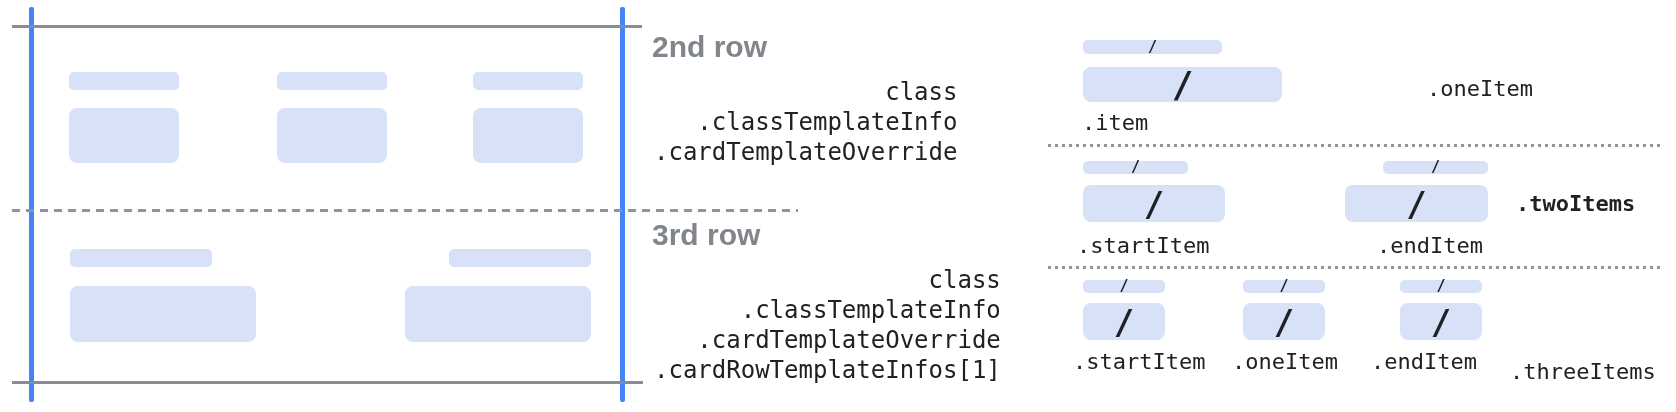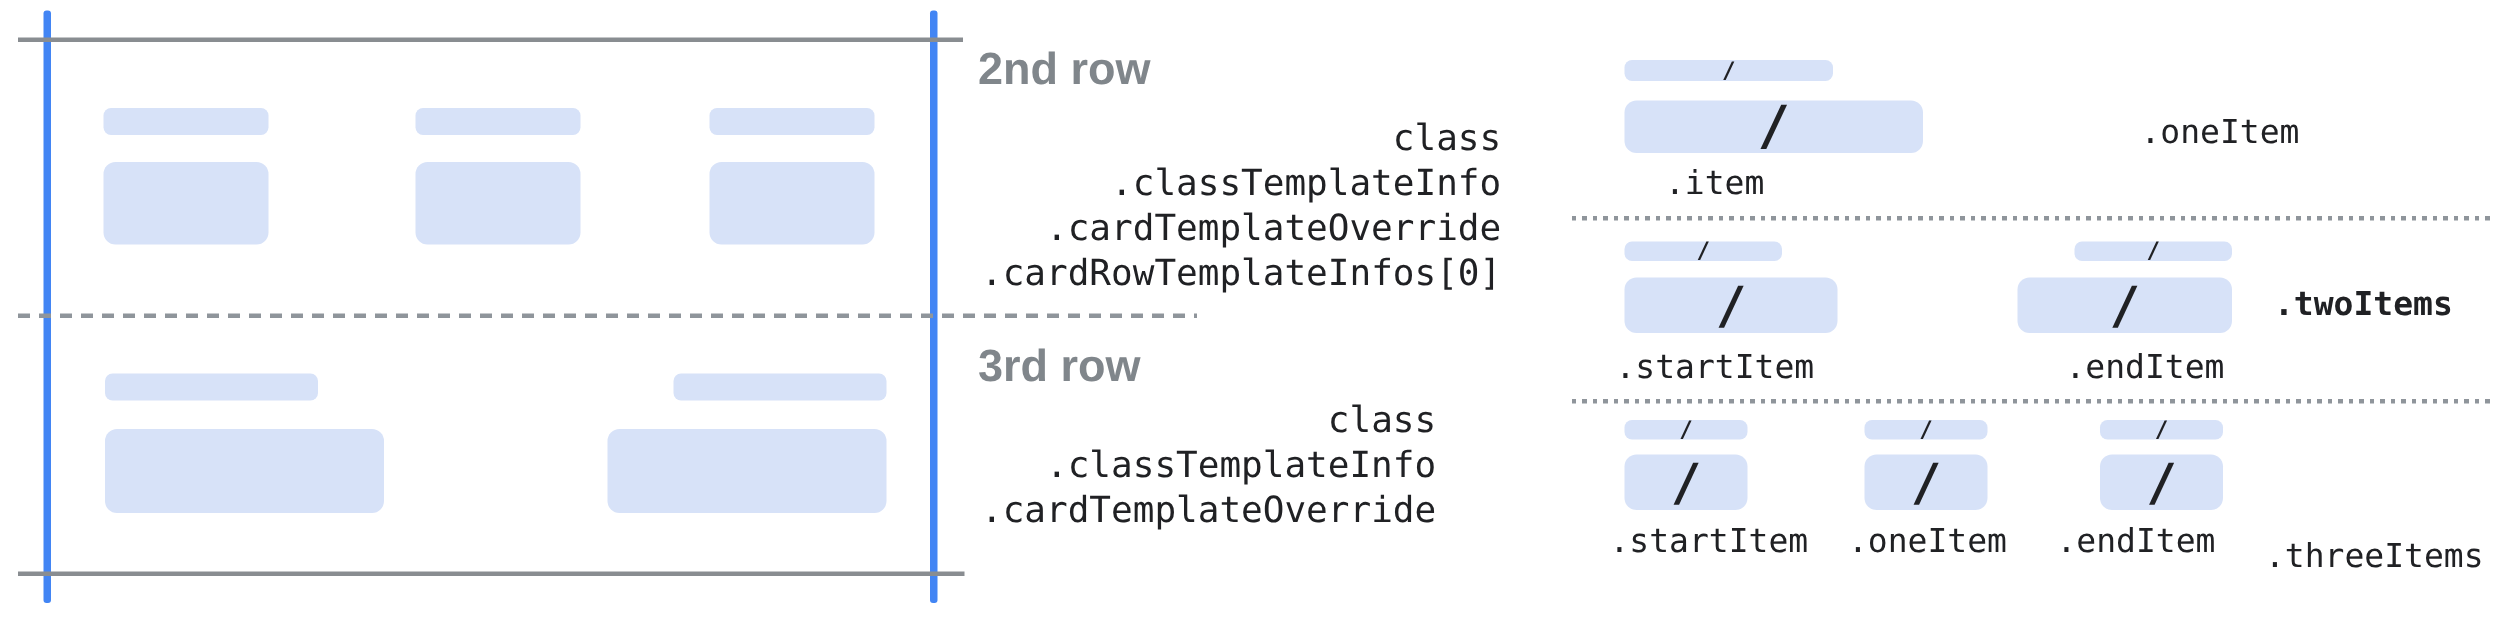--- a/index.html
+++ b/index.html
@@ -59,36 +59,36 @@
     <div>
       <div class="bar sm" style="left:70px;top:249px;width:142px;height:18px;"></div>
       <div class="bar lg" style="left:70px;top:286px;width:186px;height:56px;"></div>
       <div class="bar sm" style="left:449px;top:249px;width:142px;height:18px;"></div>
       <div class="bar lg" style="left:405px;top:286px;width:186px;height:56px;"></div>
     </div>
   </div>
 
   <div>
     <div class="heading" style="left:652px;top:30px;">2nd row</div>
-    <div class="code-block mono" style="left:654px;top:77px;"><div>class</div><div>.classTemplateInfo</div><div>.cardTemplateOverride</div><div>.cardRowTemplateInfos[0]</div></div>
+    <div class="code-block mono" style="left:654px;top:77px;"><div>class</div><div>.classTemplateInfo</div><div>.cardTemplateOverride</div></div>
 
-    <div class="heading" style="left:652px;top:228px;">3rd row</div>
-    <div class="code-block mono" style="left:654px;top:265px;"><div>class</div><div>.classTemplateInfo</div><div>.cardTemplateOverride</div></div>
+    <div class="heading" style="left:652px;top:218px;">3rd row</div>
+    <div class="code-block mono" style="left:654px;top:265px;"><div>class</div><div>.classTemplateInfo</div><div>.cardTemplateOverride</div><div>.cardRowTemplateInfos[1]</div></div>
   </div>
 
   <div>
 
     <div>
       <div class="bar sm" style="left:1083px;top:40px;width:139px;height:14px;">
         <span class="slash slash-sm">/</span>
       </div>
       <div class="bar lg" style="left:1083px;top:67px;width:199px;height:35px;">
         <span class="slash slash-lg">/</span>
       </div>
-      <div class="tag mono" style="left:1082px;top:112px;margin-left:28px;">.item</div>
+      <div class="tag mono" style="left:1082px;top:112px;">.item</div>
       <div class="tag mono" style="left:1427px;top:78px;">.oneItem</div>
     </div>
 
     <div class="dot-h" style="left:1048px;top:144px;width:616px;"></div>
 
     <div>
       <div class="bar sm" style="left:1083px;top:161px;width:105px;height:13px;">
         <span class="slash slash-sm">/</span>
       </div>
       <div class="bar lg" style="left:1083px;top:185px;width:142px;height:37px;">

